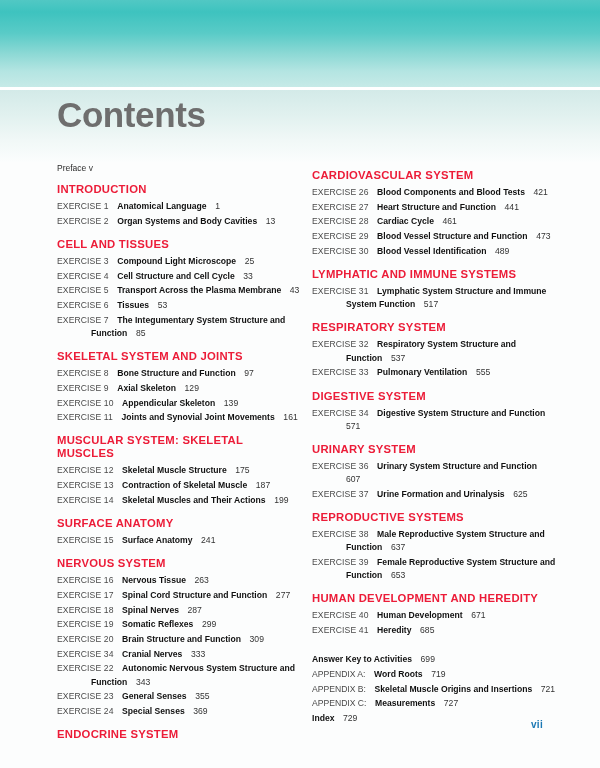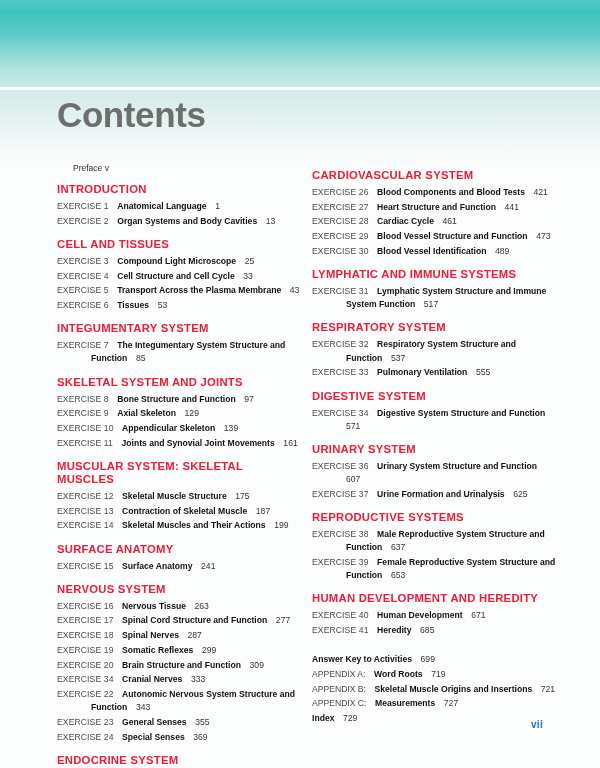--- a/index.html
+++ b/index.html
@@ -82,21 +82,21 @@
     top: 0;
     width: 245px;
   }
   .col-left  { left: 57px; }
   .col-right { left: 312px; }
 
   .preface {
     font-size: 8.5px;
     color: #2b2b2b;
     line-height: 12px;
-    margin: 0 0 3px 16px;
+    margin: 0 0 3px 0;
     padding-top: 2px;
   }
   .preface .pg { color: #3a3a3a; }
 
   .section {
     margin: 0;
   }
   .section-title {
     color: #ec1c38;
     font-size: 11.3px;
@@ -187,21 +187,20 @@
           <p class="entry"><span class="lab">EXERCISE 2</span>  <span class="ttl">Organ Systems and Body Cavities</span>  <span class="pg">13</span></p>
         </div>
         <div class="section">
           <div class="section-title">CELL AND TISSUES</div>
           <p class="entry"><span class="lab">EXERCISE 3</span>  <span class="ttl">Compound Light Microscope</span>  <span class="pg">25</span></p>
           <p class="entry"><span class="lab">EXERCISE 4</span>  <span class="ttl">Cell Structure and Cell Cycle</span>  <span class="pg">33</span></p>
           <p class="entry"><span class="lab">EXERCISE 5</span>  <span class="ttl">Transport Across the Plasma Membrane</span>  <span class="pg">43</span></p>
           <p class="entry"><span class="lab">EXERCISE 6</span>  <span class="ttl">Tissues</span>  <span class="pg">53</span></p>
         </div>
         <div class="section">
-          <div class="section-title">INTEGUMENTARY SYSTEM</div>
           <p class="entry"><span class="lab">EXERCISE 7</span>  <span class="ttl">The Integumentary System Structure and Function</span>  <span class="pg">85</span></p>
         </div>
         <div class="section">
           <div class="section-title">SKELETAL SYSTEM AND JOINTS</div>
           <p class="entry"><span class="lab">EXERCISE 8</span>  <span class="ttl">Bone Structure and Function</span>  <span class="pg">97</span></p>
           <p class="entry"><span class="lab">EXERCISE 9</span>  <span class="ttl">Axial Skeleton</span>  <span class="pg">129</span></p>
           <p class="entry"><span class="lab">EXERCISE 10</span>  <span class="ttl">Appendicular Skeleton</span>  <span class="pg">139</span></p>
           <p class="entry"><span class="lab">EXERCISE 11</span>  <span class="ttl">Joints and Synovial Joint Movements</span>  <span class="pg">161</span></p>
         </div>
         <div class="section">

